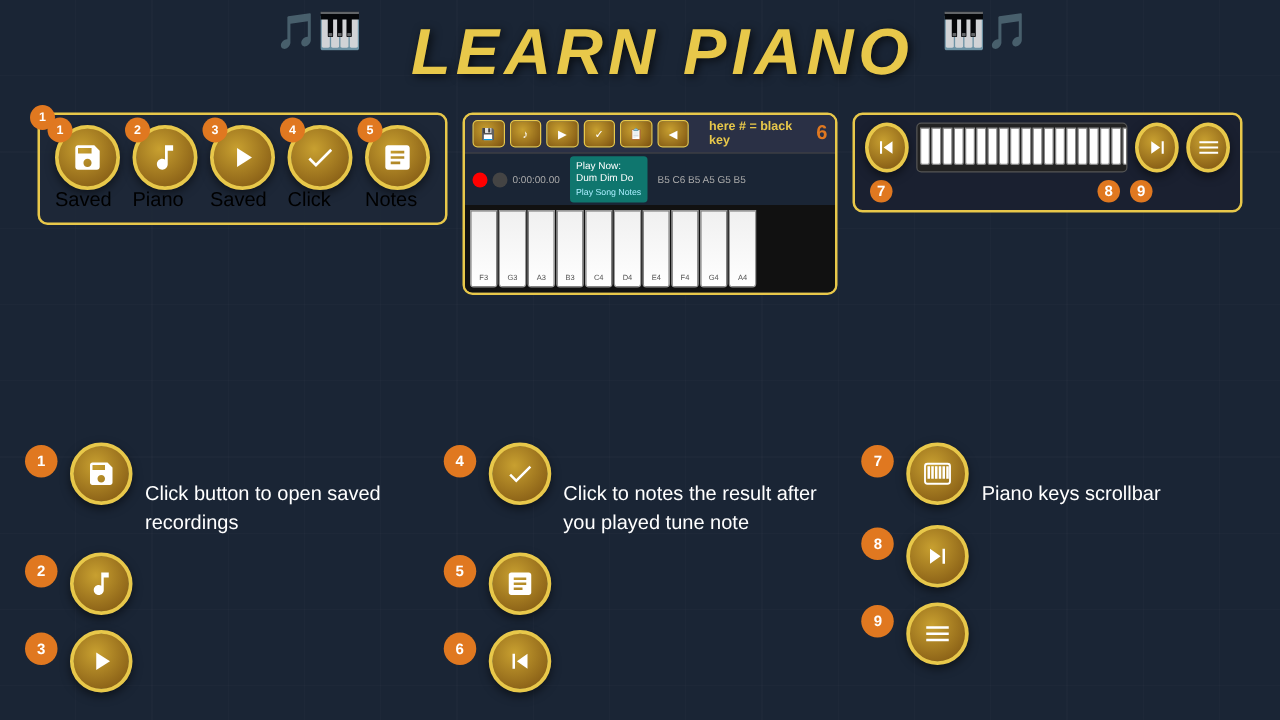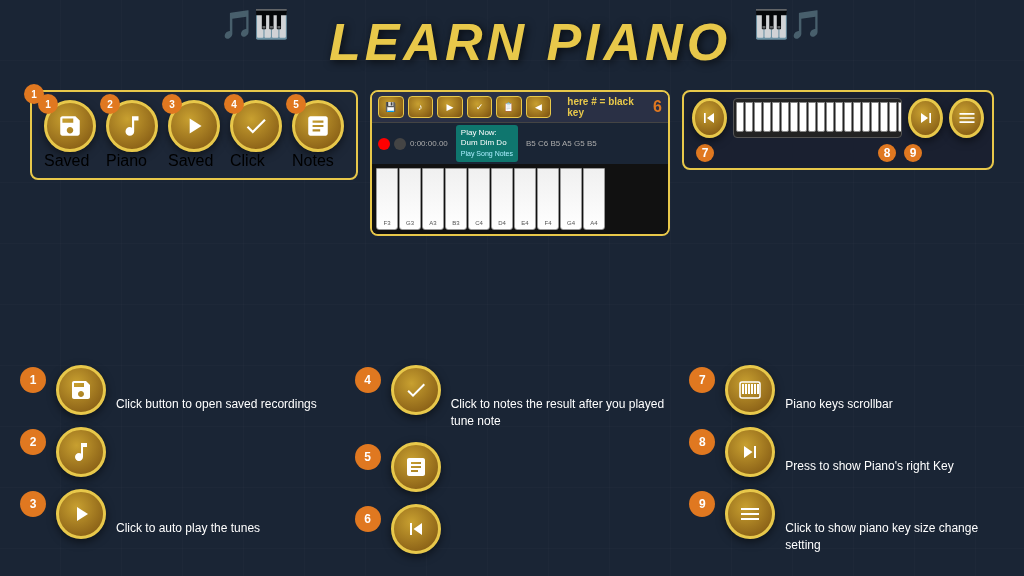--- a/index.html
+++ b/index.html
@@ -279,21 +279,21 @@
       box-shadow: 0 3px 8px rgba(0,0,0,0.5);
     }
     .help-icon svg {
       width: 24px;
       height: 24px;
       fill: white;
     }
 
     .help-text {
       color: white;
-      font-size: 12px;
+      font-size: 16px;
       line-height: 1.4;
       margin-top: 31px;
     }
 
     
     .num-badge {
       width: 20px;
       height: 20px;
       border-radius: 50%;
       background: #e07820;
@@ -510,21 +510,20 @@
           </svg>
       </div>
     </div>
     <div class="help-item">
       <div class="badge-circle">3</div>
       <div class="help-icon">
         <svg viewBox="0 0 24 24">
             <path d="M8 5v14l11-7z"></path>
           </svg>
       </div>
-      <span class="help-text">Click to auto play the tunes</span>
     </div>
   </div>
 
   <div>
     <div class="help-item">
       <div class="badge-circle">4</div>
       <div class="help-icon">
         <svg viewBox="0 0 24 24">
             <path d="M9 16.17L4.83 12l-1.42 1.41L9 19 21 7l-1.41-1.41z"></path>
           </svg>
@@ -566,25 +565,23 @@
       </div>
       <span class="help-text">Piano keys scrollbar</span>
     </div>
     <div class="help-item">
       <div class="badge-circle">8</div>
       <div class="help-icon">
         <svg viewBox="0 0 24 24">
             <path d="M6 18l8.5-6L6 6v12zM16 6v12h2V6h-2z"></path>
           </svg>
       </div>
-      <span class="help-text">Press to show Piano's right Key</span>
     </div>
     <div class="help-item">
       <div class="badge-circle">9</div>
       <div class="help-icon">
         <svg viewBox="0 0 24 24">
             <path d="M3 18h18v-2H3v2zm0-5h18v-2H3v2zm0-7v2h18V6H3z"></path>
           </svg>
       </div>
-      <span class="help-text">Click to show  piano key size change setting</span>
     </div>
   </div>
 </div>
 
 </body></html>

